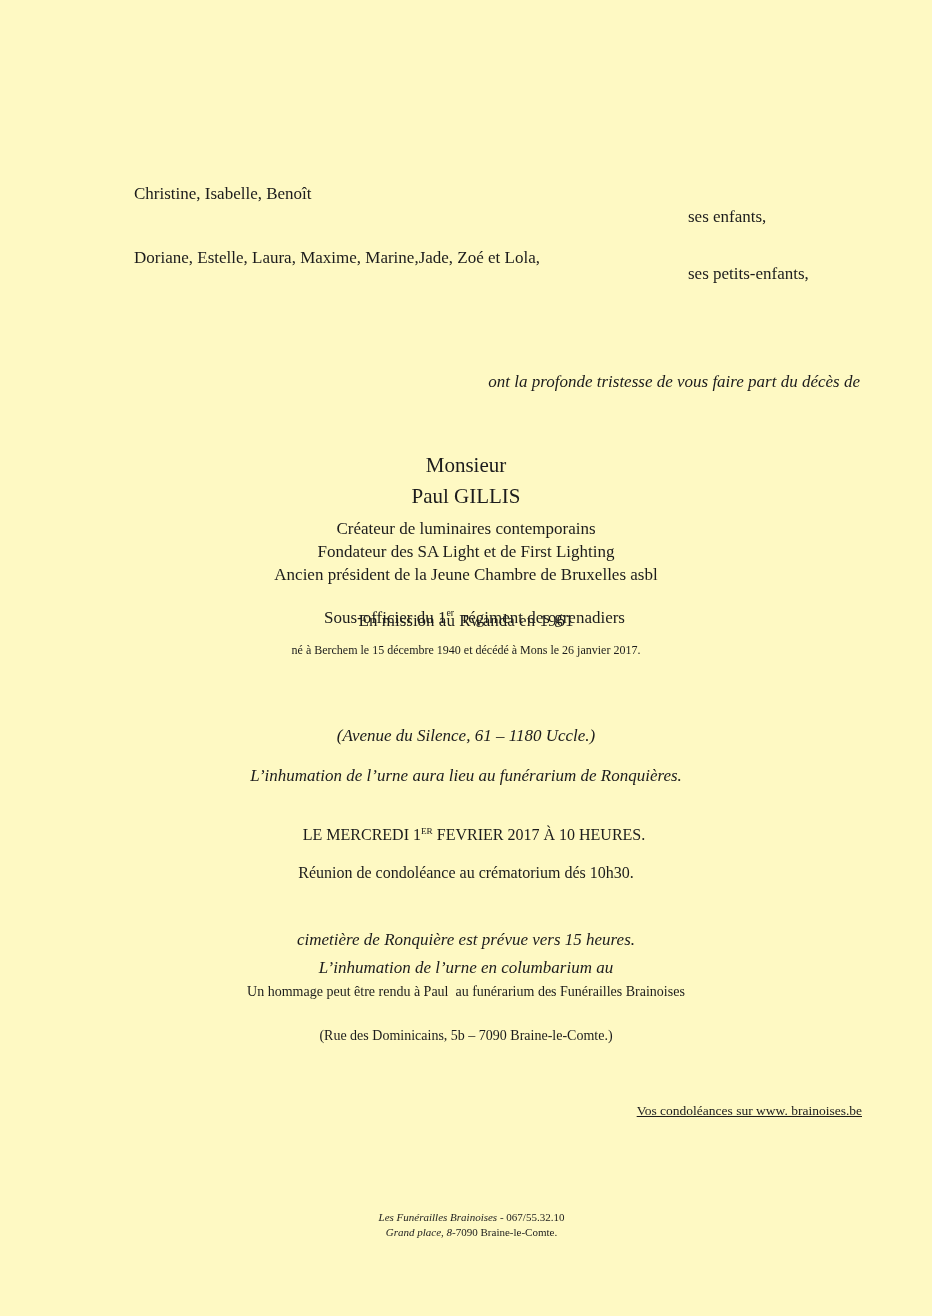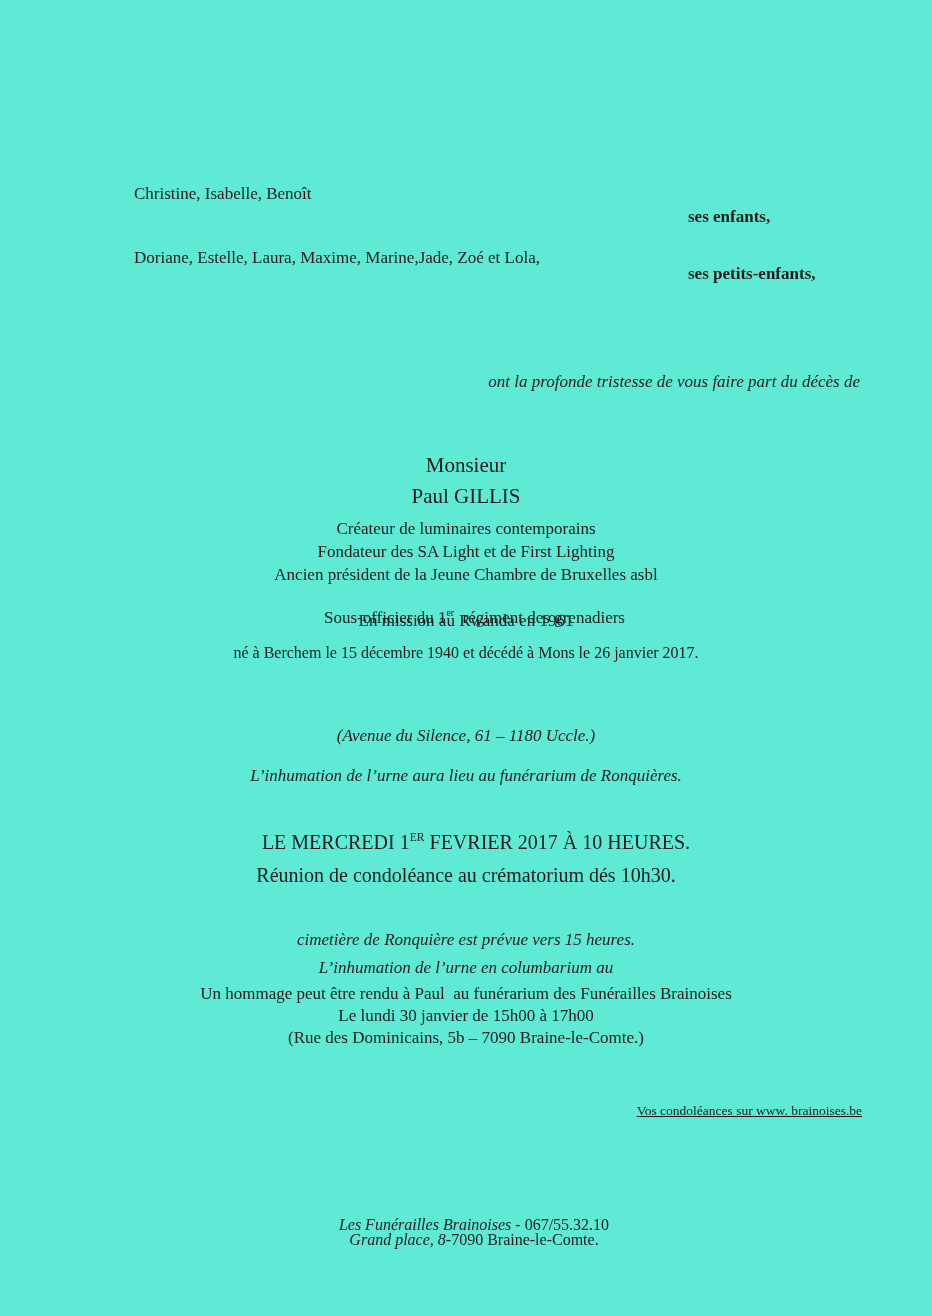--- a/index.html
+++ b/index.html
@@ -4,49 +4,49 @@
 <style>
   html, body {
     margin: 0;
     padding: 0;
     background: #ffffff;
   }
   .page {
     position: relative;
     width: 932px;
     height: 1316px;
-    background: #5eead4;
+    background: #fef9c3;
     font-family: "Liberation Serif", "DejaVu Serif", serif;
     color: #1c1c1c;
     overflow: hidden;
   }
   .line {
     position: absolute;
     line-height: 1.15;
     white-space: pre;
   }
   .center {
     left: 0;
     width: 100%;
     text-align: center;
   }
   .left-col  { left: 134px; }
-  .right-col { left: 688px; font-weight: bold; }
+  .right-col { left: 688px; }
   .right-align {
     right: 72px;
     text-align: right;
     margin-left: 42px;
   }
   .fs-body   { font-size: 17px; }
-  .fs-small  { font-size: 16px; }
-  .fs-tribute{ font-size: 17px; }
+  .fs-small  { font-size: 12px; }
+  .fs-tribute{ font-size: 14px; }
   .fs-link   { font-size: 13.5px; }
-  .fs-foot   { font-size: 16px; }
+  .fs-foot   { font-size: 11px; }
   .fs-title  { font-size: 21px; }
-  .fs-bold-l { font-size: 20px; }
+  .fs-bold-l { font-size: 16px; }
   .bold   { font-weight: normal; }
   .italic { font-style: italic; }
   .sup {
     font-size: 0.58em;
     vertical-align: super;
     line-height: 0;
   }
   .underline {
     text-decoration: underline;
     color: #1c1c1c;
@@ -96,21 +96,20 @@
   </div>
 
   <div class="line center fs-bold-l bold" style="top:864px">Réunion de condoléance au crématorium dés 10h30.</div>
 
   <div class="line center fs-body bold italic" style="top:958px">L’inhumation de l’urne en columbarium au</div>
 
   <div class="line center fs-body bold italic" style="top:930px">cimetière de Ronquière est prévue vers 15 heures.</div>
 
   <div class="line center fs-tribute" style="top:984px">Un hommage peut être rendu à Paul  au funérarium des Funérailles Brainoises</div>
 
-  <div class="line center fs-tribute" style="top:1006px">Le lundi 30 janvier de 15h00 à 17h00</div>
 
   <div class="line center fs-tribute" style="top:1028px">(Rue des Dominicains, 5b – 7090 Braine-le-Comte.)</div>
 
   <div class="line fs-link underline" style="top:1103px; right:70px; text-align:right;">Vos condoléances sur www. brainoises.be</div>
 
   <div class="line center fs-foot" style="top:1198px">
     <span class="italic">Les Funérailles Brainoises</span><span class="bold"> - </span><span class="bold">067/55.32.10</span>
   </div>
 
   <div class="line center fs-foot" style="top:1213px">

